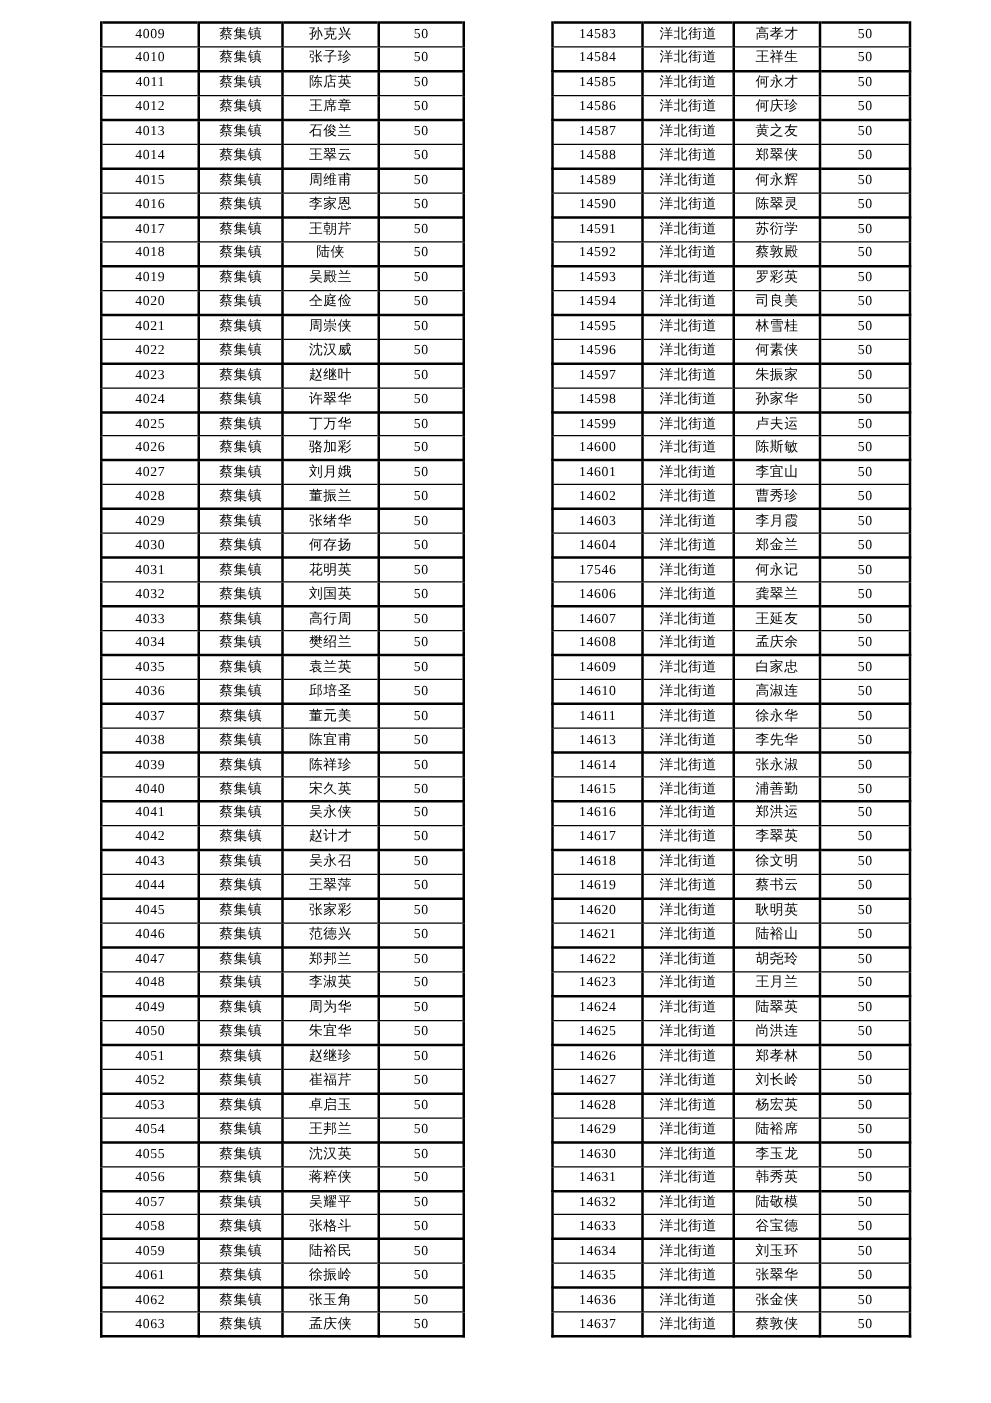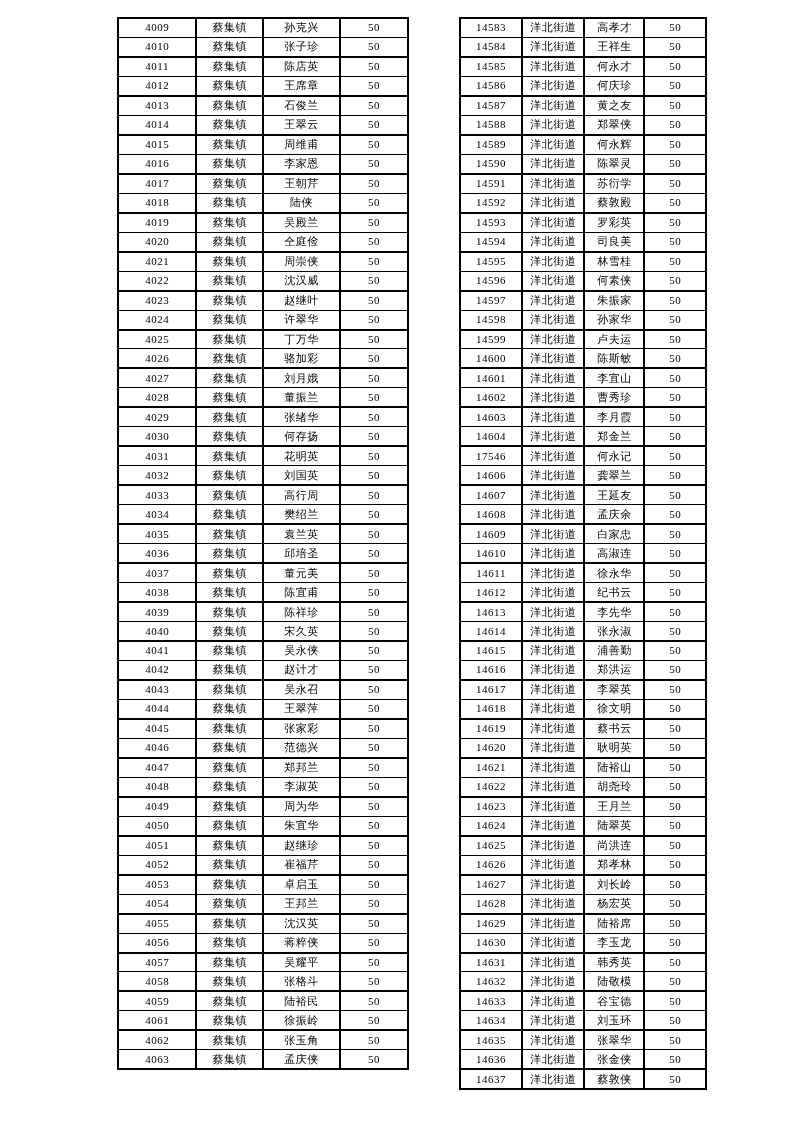--- a/index.html
+++ b/index.html
@@ -15,24 +15,23 @@
     font-family: "Liberation Serif", "DejaVu Serif", serif;
     color: #000000;
   }
   table.roster {
     position: absolute;
     top: 17px;
     border-collapse: collapse;
     table-layout: fixed;
     background: #ffffff;
     border: 2px solid #000000;
-    margin-left: 37px;
   }
   table.roster.left  { left: 80px;  width: 292px; }
-  table.roster.right { left: 422px; width: 248px; border-radius: 24px; }
+  table.roster.right { left: 441px; width: 288px; border-radius: 24px; }
   table.roster tr { height: 19.47px; }
   table.roster td {
     border: 1px solid #000000;
     border-left-width: 2px;
     border-right-width: 2px;
     padding: 0;
     text-align: center;
     vertical-align: middle;
     font-size: 11px;
     line-height: 1;
@@ -558,26 +557,20 @@
           <td>高淑连</td>
           <td>50</td>
         </tr>
         <tr>
           <td>14611</td>
           <td>洋北街道</td>
           <td>徐永华</td>
           <td>50</td>
         </tr>
         <tr>
-          <td>14612</td>
-          <td>洋北街道</td>
-          <td>纪书云</td>
-          <td>50</td>
-        </tr>
-        <tr>
           <td>14613</td>
           <td>洋北街道</td>
           <td>李先华</td>
           <td>50</td>
         </tr>
         <tr>
           <td>14614</td>
           <td>洋北街道</td>
           <td>张永淑</td>
           <td>50</td>

